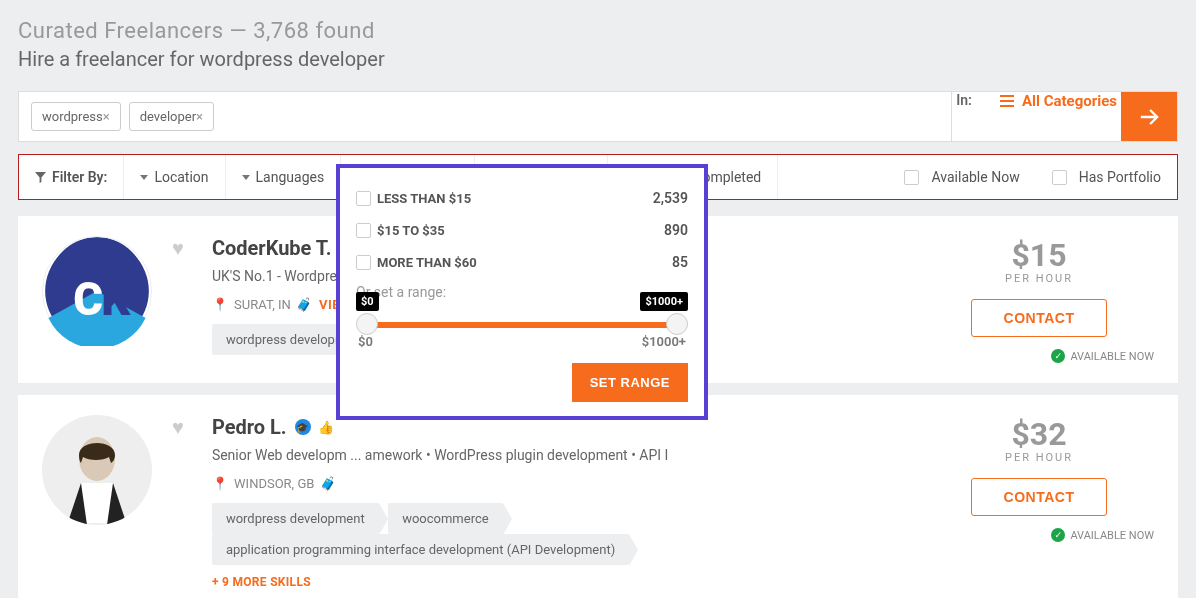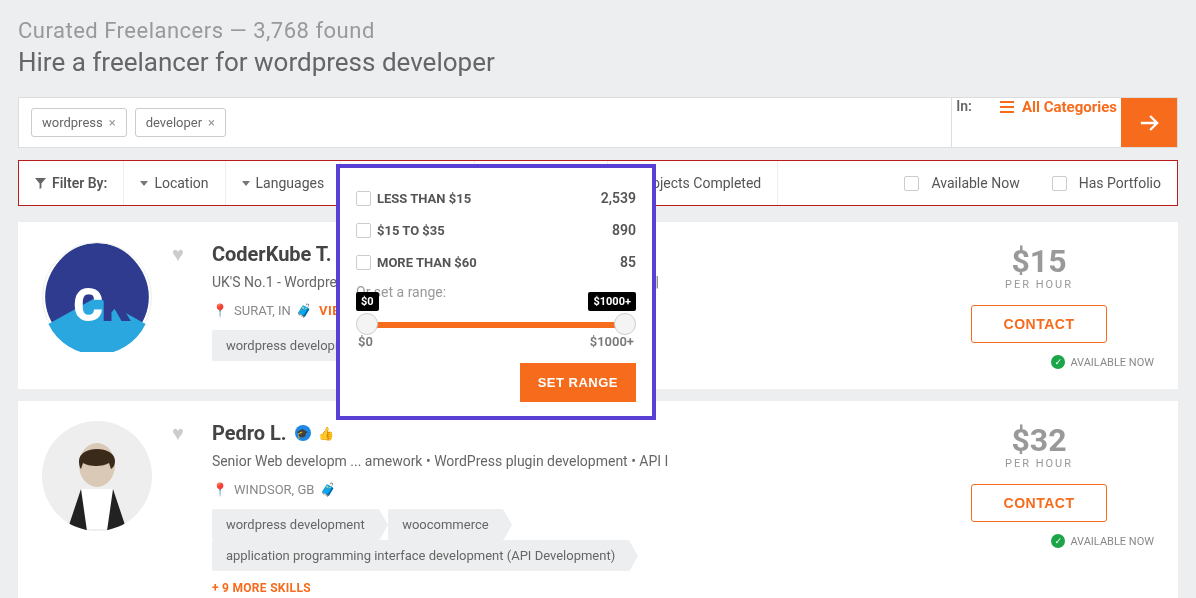--- a/index.html
+++ b/index.html
@@ -1,22 +1,22 @@
 <!DOCTYPE html>
 <html><head>
 <meta charset="utf-8">
 <style>
 * { box-sizing: border-box; margin: 0; padding: 0; }
 body { font-family: -apple-system, BlinkMacSystemFont, "Segoe UI", Roboto, Arial, sans-serif; background: #eceeef; color: #555; font-size: 14px; width: 1196px; }
 .container { padding: 18px; }
 .header-title { color: #999; font-size: 22px; font-weight: 400; letter-spacing: 0.5px; margin-bottom: 4px; }
-.header-subtitle { color: #666; font-size: 26px; font-weight: 400; margin-bottom: 20px; }
+.header-subtitle { color: #666; font-size: 20px; font-weight: 400; margin-bottom: 20px; }
 .search-bar { display: flex; background: #fff; border: 1px solid #ddd; margin-bottom: 12px; }
 .search-tags { flex: 1; padding: 10px 12px; display: flex; gap: 8px; align-items: center; }
-.tag { border: 1px solid #ccc; border-radius: 3px; padding: 6px 10px; font-size: 13px; color: #666; display: inline-flex; align-items: center; gap: 6px; }
+.tag { border: 1px solid #ccc; border-radius: 3px; padding: 6px 10px; font-size: 13px; color: #666; display: inline-flex; align-items: center; }
 .tag-x { color: #999; cursor: pointer; font-size: 13px; }
 .search-in { display: flex; align-items: flex-start; border-left: 1px solid #ddd; padding: 0 4px; gap: 16px; }
 .search-in-label { color: #666; margin-right: 12px; font-weight:600;}
 .cat-link { color: #f76b1c; font-weight: 700; display: inline-flex; align-items: center; gap: 8px; font-size:15px;}
 .search-go { width: 56px; background: #f76b1c; display: flex; align-items: center; justify-content: center; cursor: pointer; }
 .filters-row { display: flex; background: #fff; border: 1px solid #b91c1c; }
 .filter-cell { border-right: 1px solid #eee; padding: 14px 16px; color: #555; font-size: 14px; display: flex; align-items: center; gap: 6px; cursor: pointer; white-space: nowrap; }
 .filter-cell:last-child { border-right: none; }
 .filter-label { font-weight: 600; }
 .caret { width:0; height:0; border-left:4px solid transparent; border-right:4px solid transparent; border-top:5px solid #777; display:inline-block; }
@@ -36,21 +36,21 @@
 .meta .view-port { color:#f76b1c; font-weight:700; letter-spacing:0.5px; }
 .skill-chip { background:#eceeef; color:#666; padding:8px 14px; font-size:13px; border-radius:2px; display:inline-block; margin-right:6px; position:relative;}
 .skill-chip::after { content:''; position:absolute; right:-9px; top:0; width:0; height:0; border-top:16px solid transparent; border-bottom:16px solid transparent; border-left:9px solid #eceeef;}
 .more-skills { color:#f76b1c; font-weight:700; font-size:12px; margin-top:10px; display:inline-block; letter-spacing:.3px;}
 .card-right { width:230px; text-align:center; display:flex; flex-direction:column; align-items:center; }
 .price { color:#999; font-size:32px; font-weight:700; }
 .price-unit { color:#999; font-size:11px; letter-spacing:2px; margin-top:-2px; margin-bottom:14px;}
 .contact-btn { border:1px solid #f76b1c; color:#f76b1c; background:#fff; padding:10px 32px; font-weight:700; border-radius:3px; font-size:14px; letter-spacing:.5px; cursor:pointer;}
 .avail { color:#888; font-size:11px; margin-top:12px; display:flex; align-items:center; gap:5px; float:right; align-self:flex-end;}
 .avail-dot { width:14px; height:14px; background:#1ba548; border-radius:50%; display:inline-flex; align-items:center; justify-content:center; color:#fff; font-size:9px;}
-.dropdown { position:absolute; top:164px; left:336px; width:320px; background:#fff; border:4px solid #5a3fd4; padding:14px 16px; z-index:50; }
+.dropdown { position:absolute; top:164px; left:336px; width:372px; background:#fff; border:4px solid #5a3fd4; padding:14px 16px; z-index:50; }
 .dd-row { display:flex; align-items:center; padding:8px 0;}
 .dd-row label { flex:1; font-weight:700; color:#555; font-size:13px;}
 .dd-row .count { color:#555; font-weight:600; font-size:14px;}
 .dd-sep { color:#999; margin:6px 0 12px;}
 .range-track { height:6px; background:#f76b1c; margin:22px 8px 4px; border-radius:3px; position:relative;}
 .range-handle { width:22px; height:22px; background:#f4f4f4; border:1px solid #ccc; border-radius:50%; position:absolute; top:-9px; cursor:grab;}
 .range-handle.l { left:-8px;} .range-handle.r { right:-8px;}
 .range-badge { position:absolute; top:-30px; background:#000; color:#fff; font-size:11px; font-weight:700; padding:3px 5px; border-radius:2px;}
 .range-badge.l{left:-8px;} .range-badge.r{right:-8px;}
 .range-labels { display:flex; justify-content:space-between; color:#777; font-size:13px; font-weight:600; margin:6px 2px 14px;}

